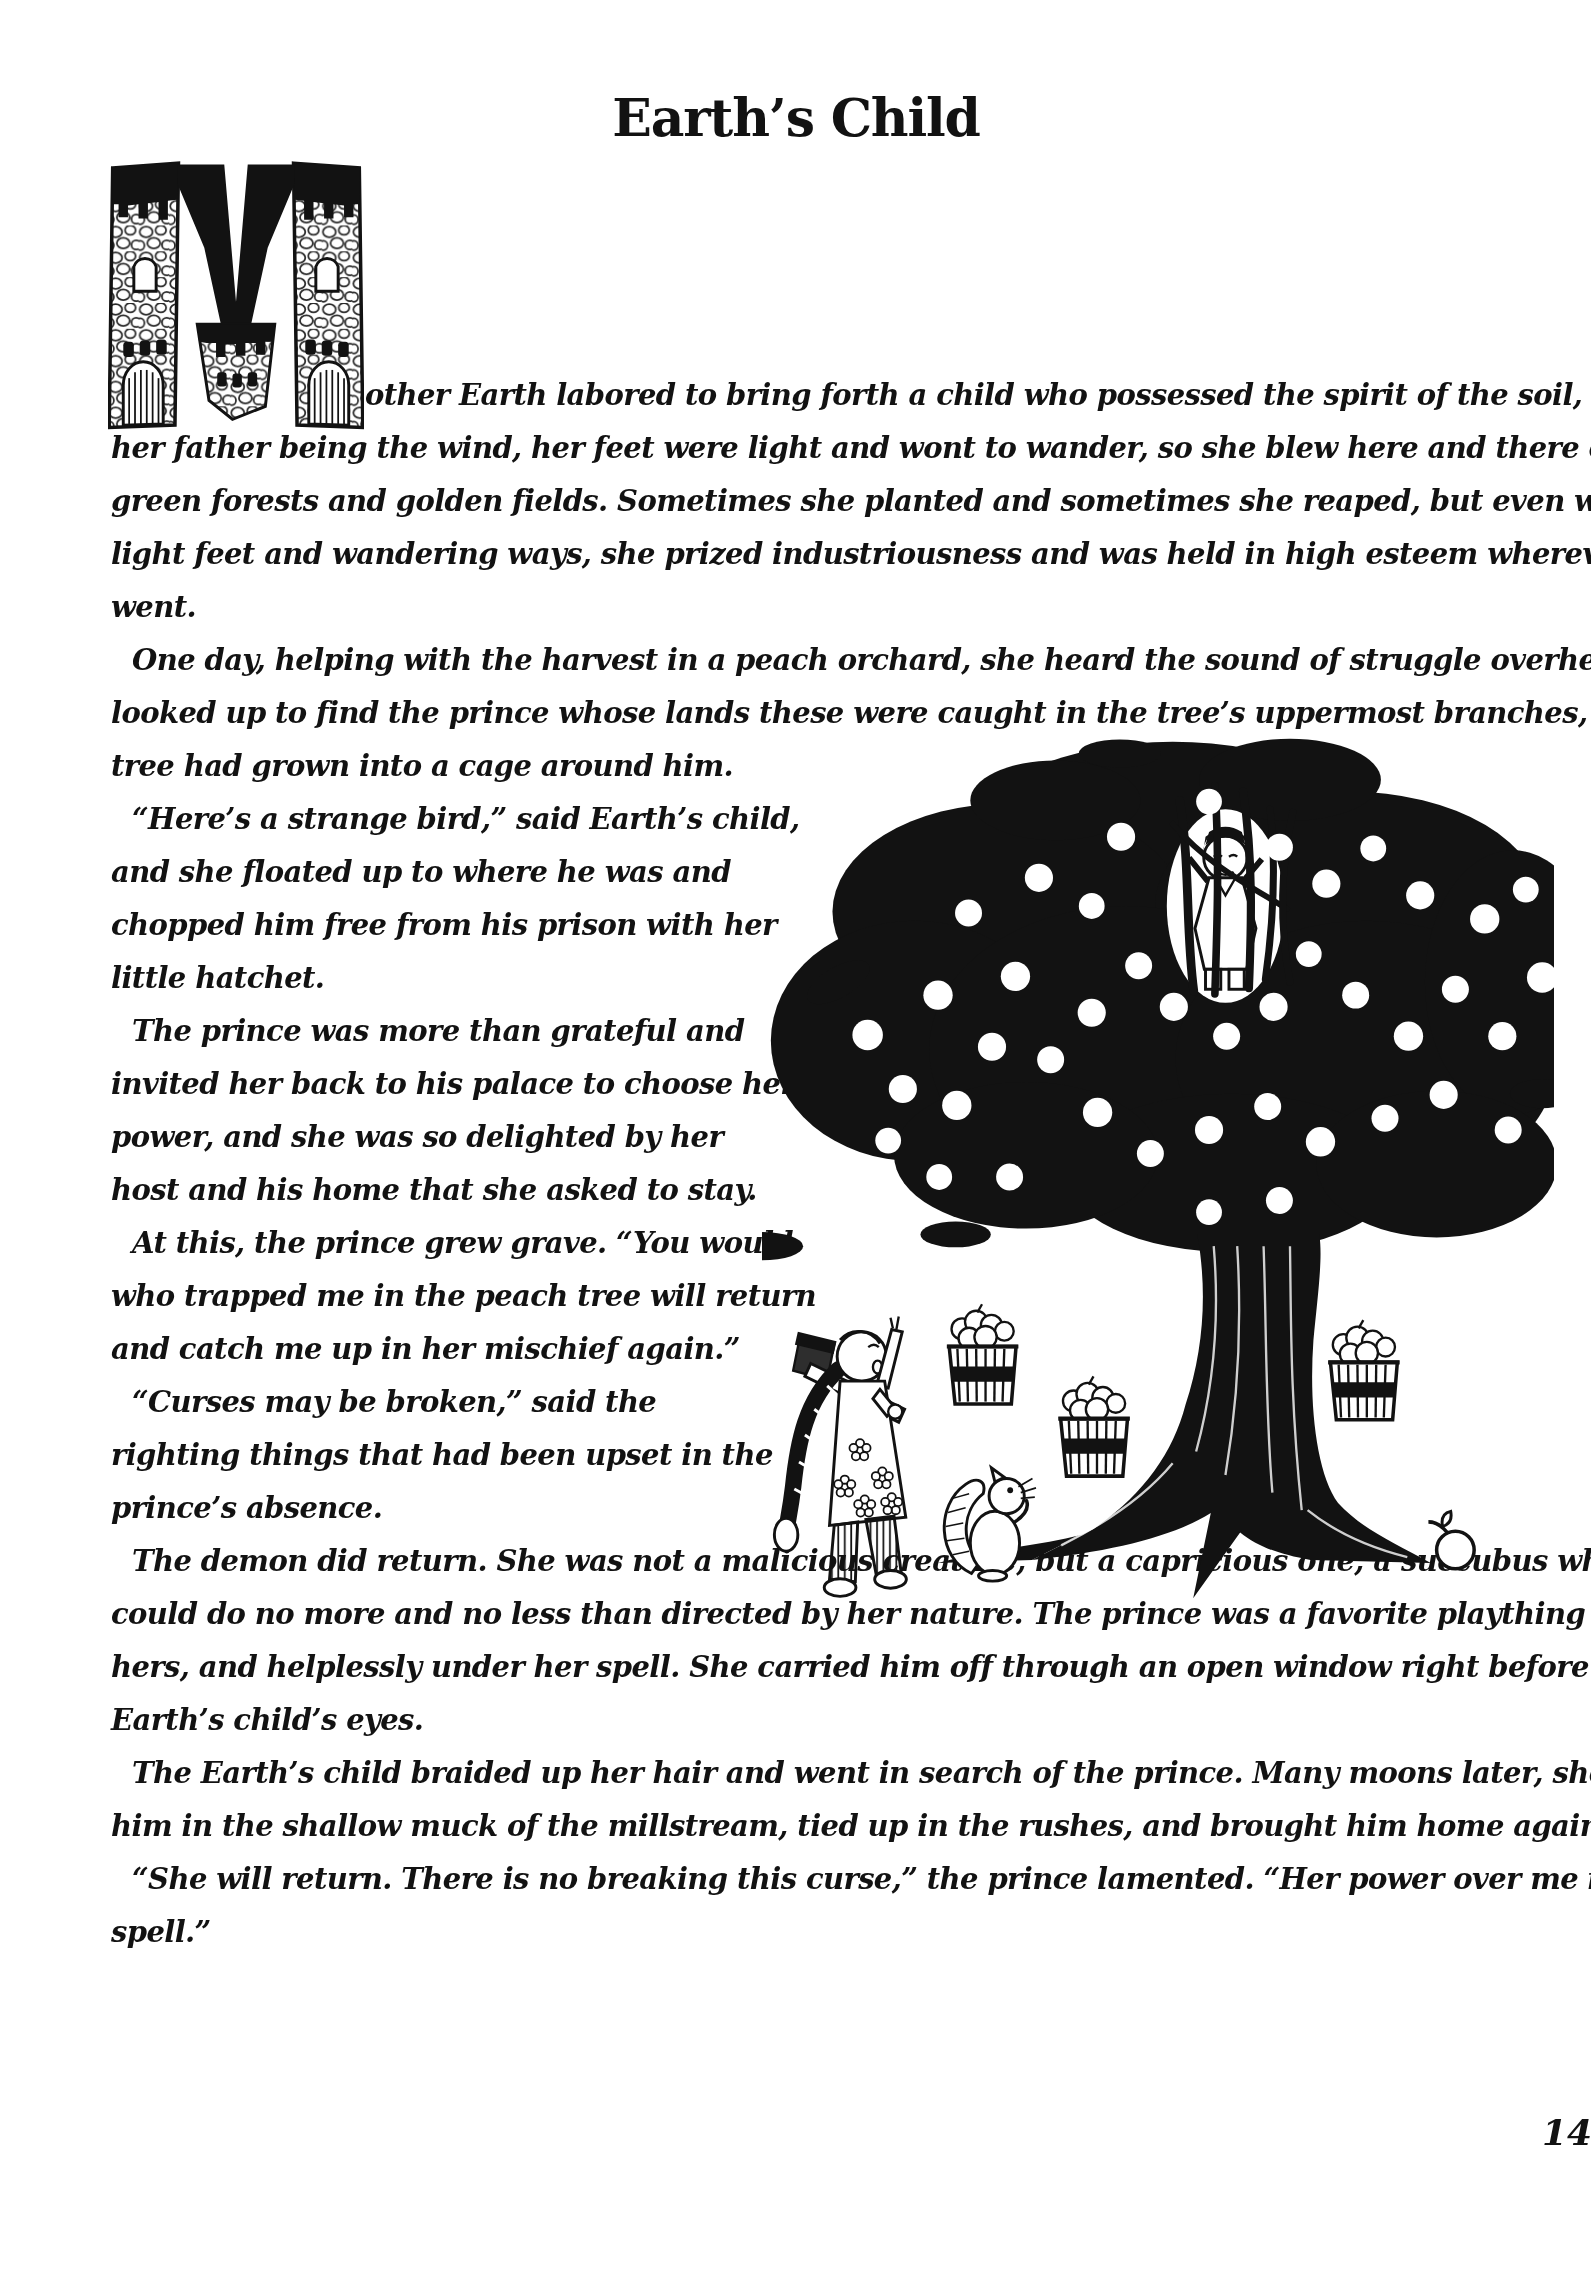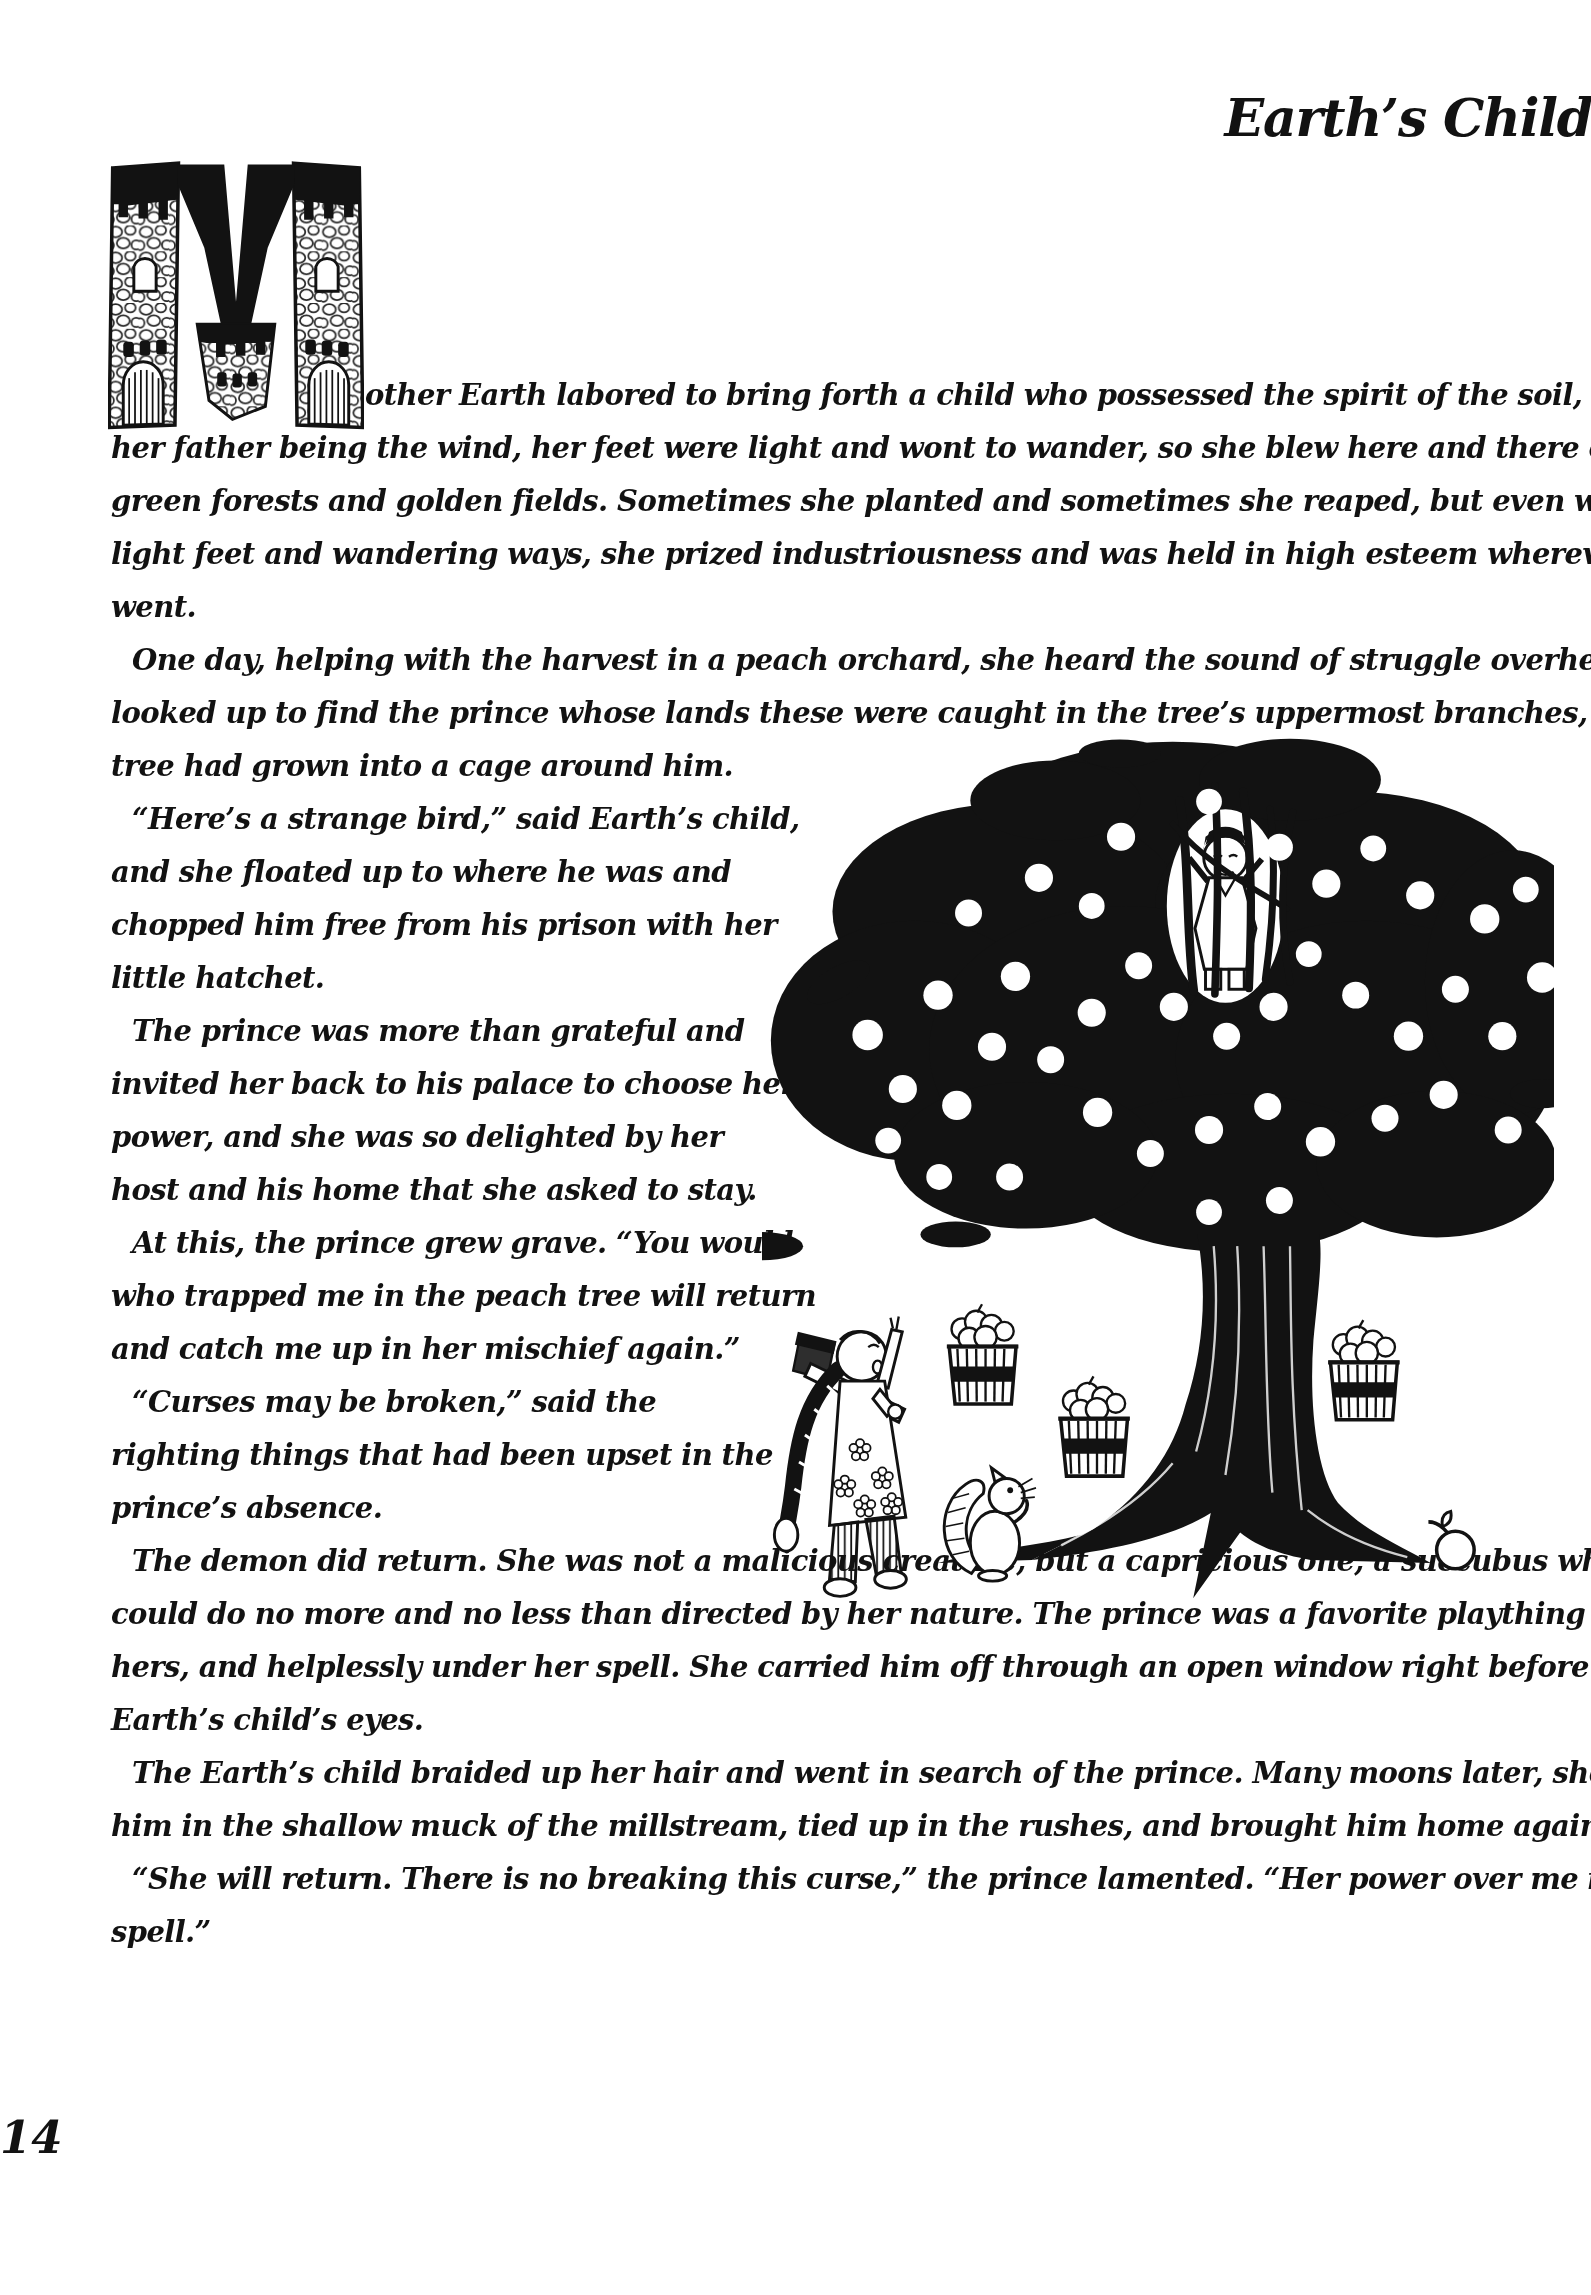--- a/index.html
+++ b/index.html
@@ -1,28 +1,28 @@
 <!DOCTYPE html>
 <html style="font-size:9.4px"><head>
 <meta charset="utf-8">
 <style>
   html,body{margin:0;padding:0;background:#ffffff;}
   .page{position:relative;width:1592px;height:2295px;background:#ffffff;overflow:hidden;
         font-family:"DejaVu Serif", serif;color:#121212;}
-  .title{position:absolute;top:87px;left:0;width:100%;text-align:right;
-         font-size:52px;font-weight:bold;font-style:italic;letter-spacing:-1.2px;}
+  .title{position:absolute;top:87px;left:0;width:100%;text-align:center;
+         font-size:52px;font-weight:bold;letter-spacing:-1.2px;}
   .dropcap{position:absolute;left:108px;top:148px;}
   .story{position:absolute;left:111px;top:369px;width:1387px;
          font-size:29px;font-style:italic;font-weight:600;line-height:53px;letter-spacing:-0.6px;}
   .line{height:53px;white-space:nowrap;}
   .line.indent{padding-left:21px;}
   .line.dropline{padding-left:254px;}
   .illustration{position:absolute;left:762px;top:730px;width:792px;height:874px;}
-  .pageno{position:absolute;top:2111px;left:0;width:100%;text-align:left;
-          font-size:45px;font-weight:bold;font-style:italic;}
+  .pageno{position:absolute;top:2111px;left:0;width:100%;text-align:right;
+          font-size:36px;font-weight:bold;font-style:italic;}
 </style>
 </head>
 <body>
 
 <div class="page">
 
   <div class="title">Earth’s Child</div>
 
   <svg class="dropcap" width="256" height="283" viewBox="0 0 436 482">
     <defs>

